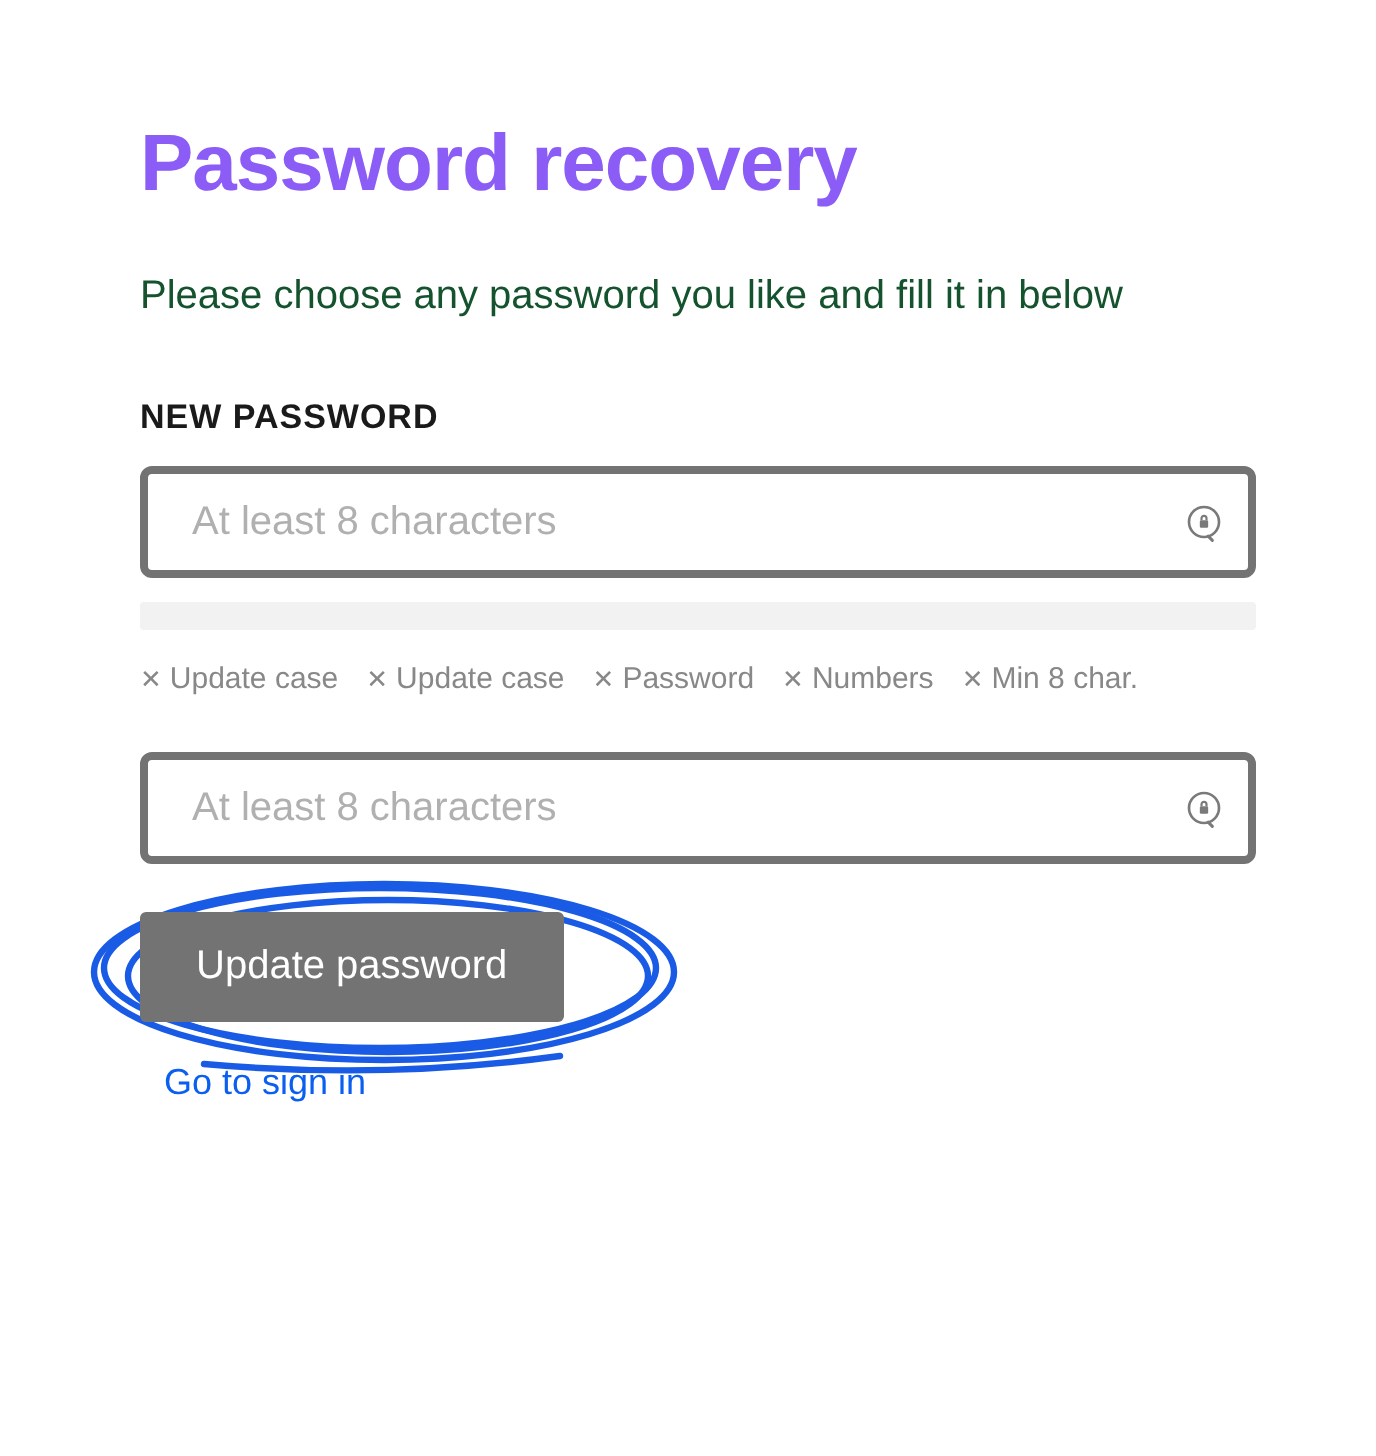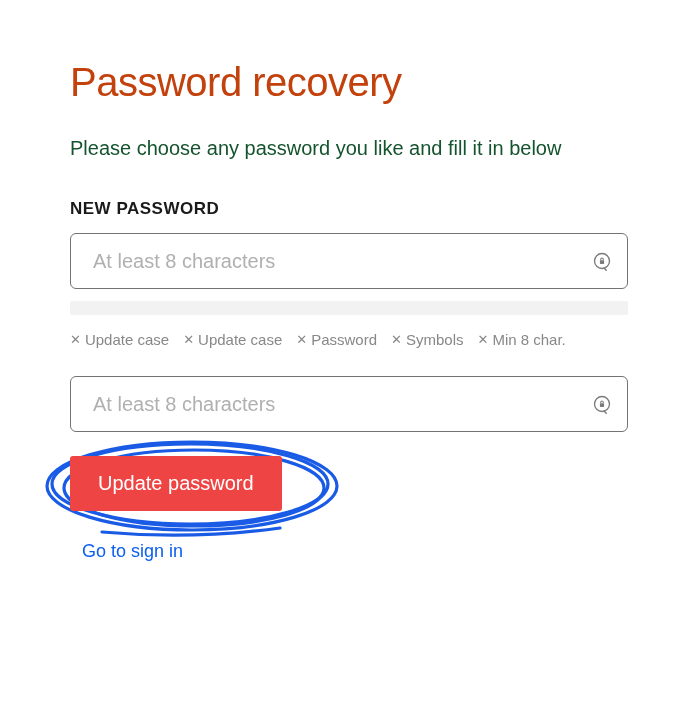--- a/index.html
+++ b/index.html
@@ -10,24 +10,24 @@
     body {
       font-family: -apple-system, BlinkMacSystemFont, "Segoe UI", Helvetica, Arial, sans-serif;
       background: #ffffff;
       width: 688px;
       height: 728px;
       padding: 60px 60px 40px 70px;
       color: #000000;
     }
     .page-title {
       font-size: 40px;
-      font-weight: 400;
+      font-weight: 700;
       letter-spacing: -0.5px;
       margin-bottom: 28px;
-      color: #c2410c;
+      color: #8b5cf6;
     }
     .instruction {
       font-size: 20px;
       line-height: 1.5;
       color: #14532d;
       margin-bottom: 36px;
     }
     .field-label {
       font-size: 17px;
       letter-spacing: 0.5px;
@@ -35,21 +35,21 @@
       margin-bottom: 14px;
       font-weight: 700;
     }
     .input-wrap {
       position: relative;
       width: 100%;
     }
     .text-input {
       width: 100%;
       height: 56px;
-      border: 1px solid #737373;
+      border: 4px solid #737373;
       border-radius: 6px;
       padding: 0 50px 0 22px;
       font-size: 20px;
       color: #333;
       background: #ffffff;
       outline: none;
     }
     .text-input::placeholder {
       color: #b0b0b0;
     }
@@ -89,21 +89,21 @@
       font-size: 13px;
       color: #888888;
       line-height: 1;
     }
     .button-area {
       position: relative;
       margin-top: 24px;
       width: fit-content;
     }
     .update-btn {
-      background: #ef4444;
+      background: #737373;
       color: #ffffff;
       border: none;
       font-size: 20px;
       font-weight: 500;
       padding: 16px 28px;
       border-radius: 3px;
       cursor: pointer;
       position: relative;
       z-index: 2;
     }
@@ -111,21 +111,21 @@
       position: absolute;
       top: -24px;
       left: -28px;
       width: 310px;
       height: 110px;
       z-index: 1;
       pointer-events: none;
     }
     .signin-link {
       display: inline-block;
-      margin-top: 30px;
+      margin-top: 20px;
       font-size: 18px;
       color: #0a5ff0;
       text-decoration: none;
       cursor: pointer;
       margin-left: 12px;
     }
   </style>
 </head>
 <body>
 
@@ -159,21 +159,21 @@
   <span class="rule-item">
     <span class="rule-x">✕</span>
     <span>Update case</span>
   </span>
   <span class="rule-item">
     <span class="rule-x">✕</span>
     <span>Password</span>
   </span>
   <span class="rule-item">
     <span class="rule-x">✕</span>
-    <span>Symbols</span>
+    <span>Numbers</span>
   </span>
   <span class="rule-item">
     <span class="rule-x">✕</span>
     <span>Min 8 char.</span>
   </span>
 </div>
 
 <div>
   <div class="input-wrap">
     <input type="password" class="text-input" placeholder="At least 8 characters" style="">

